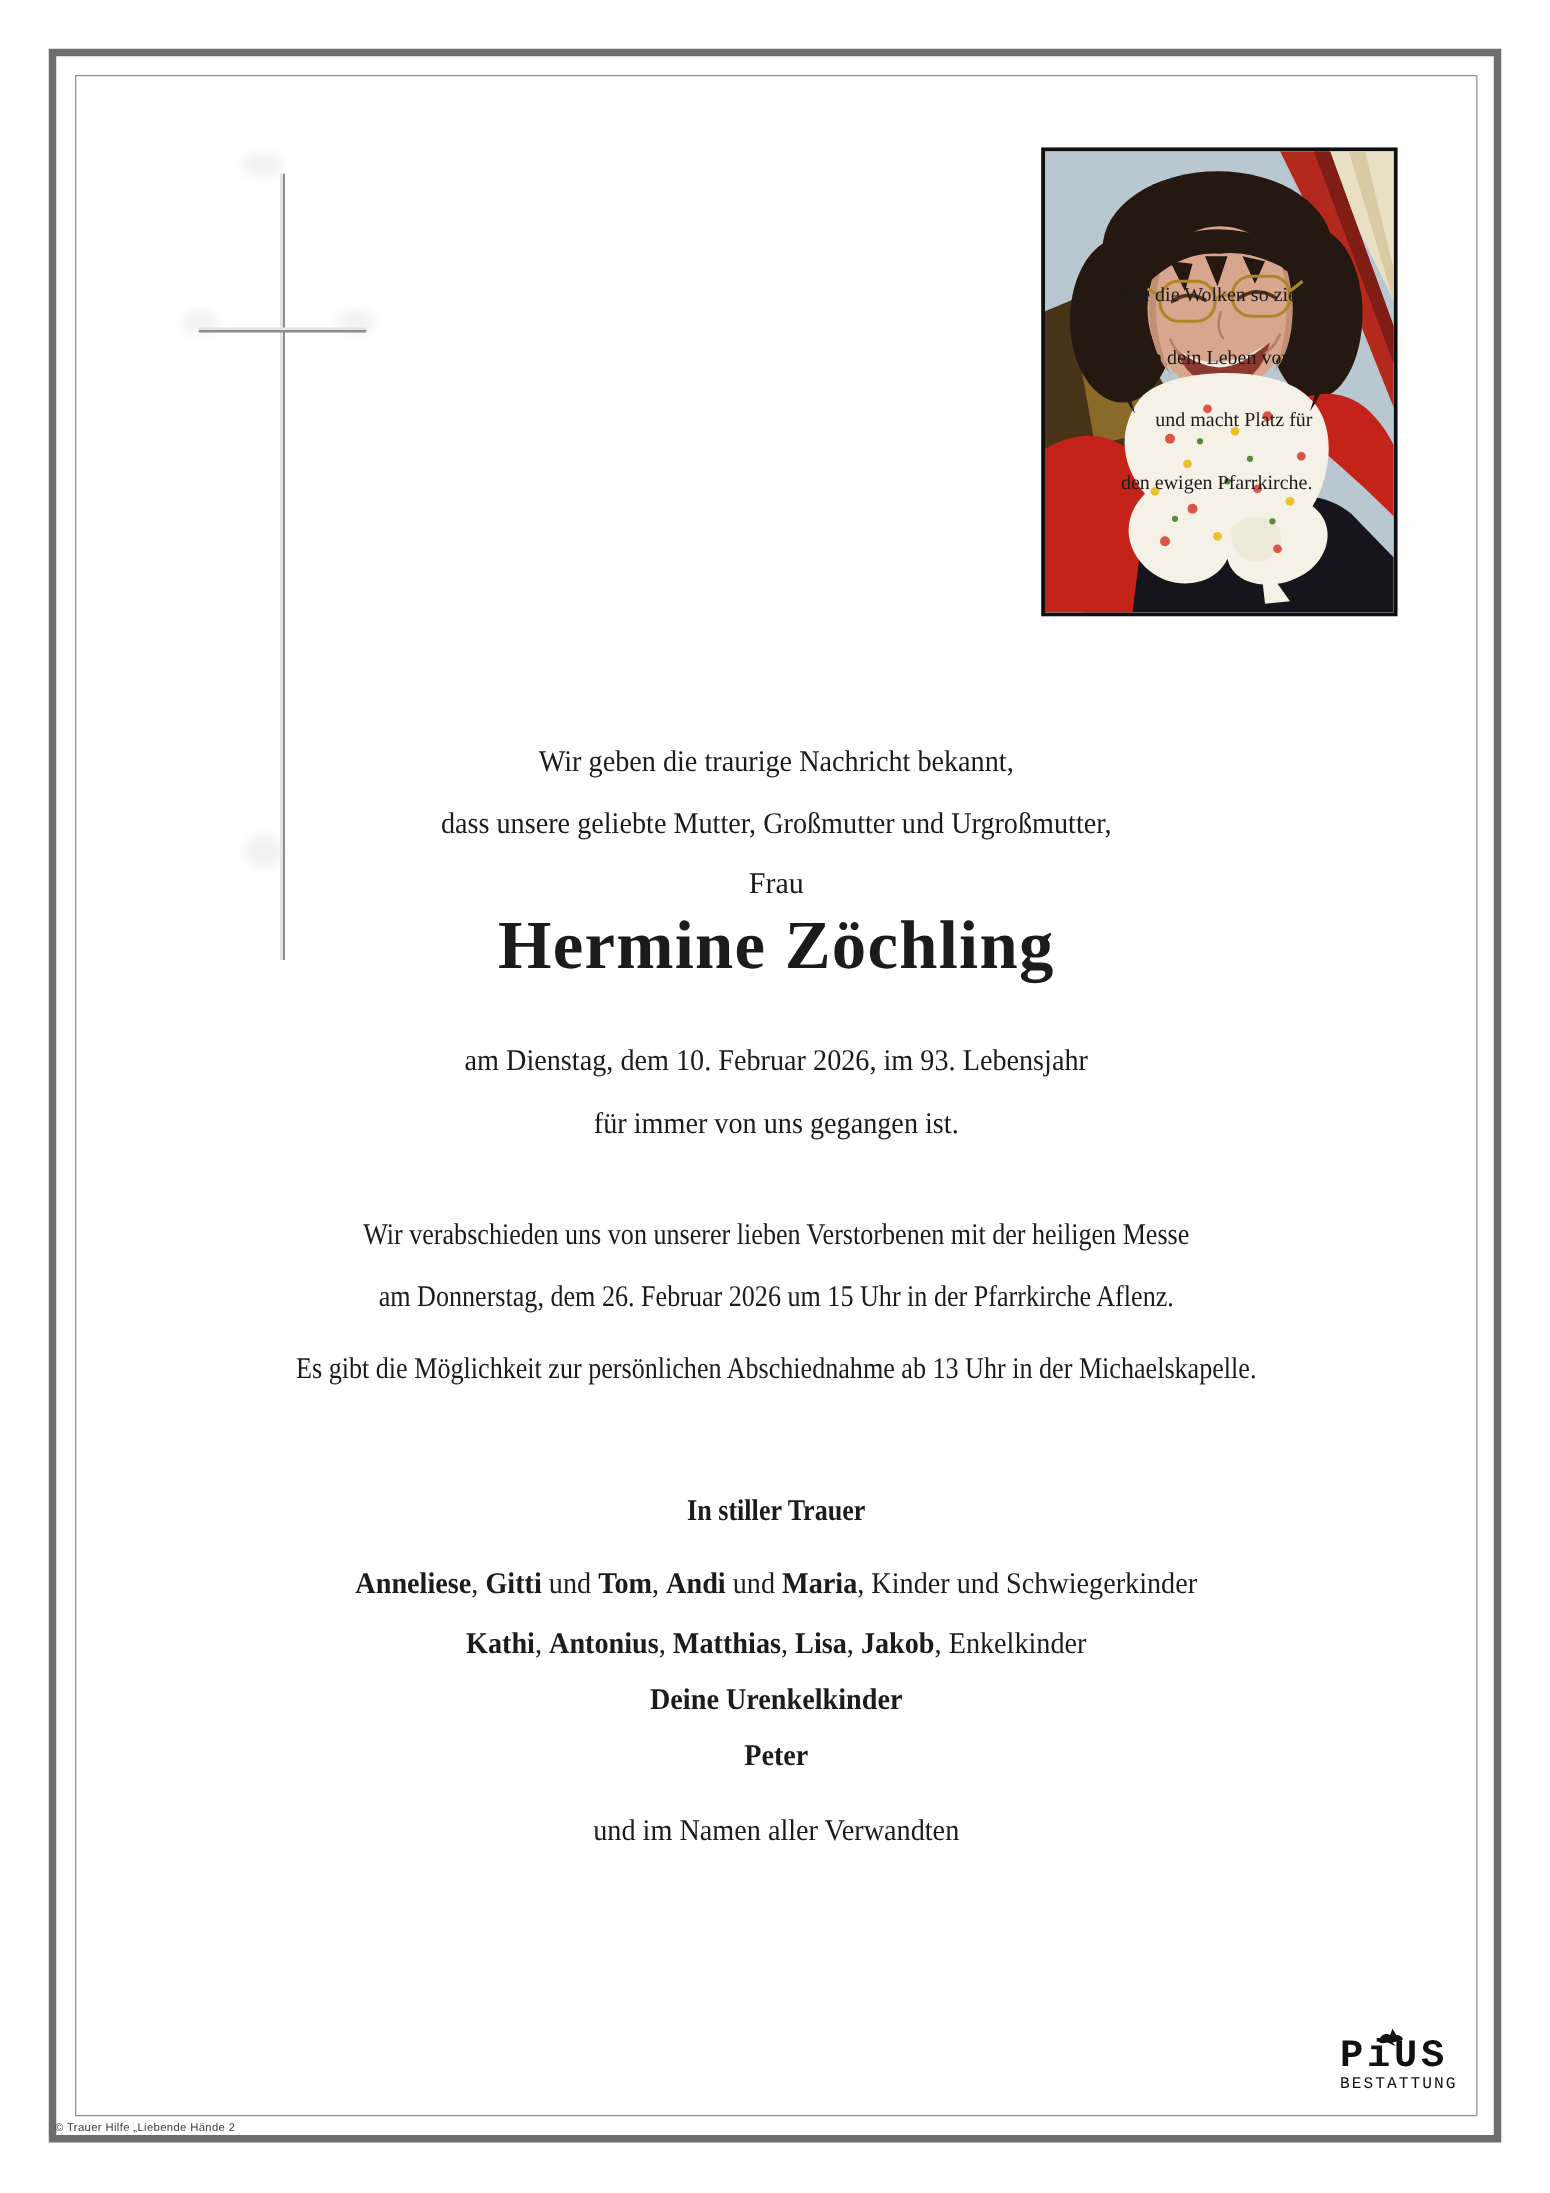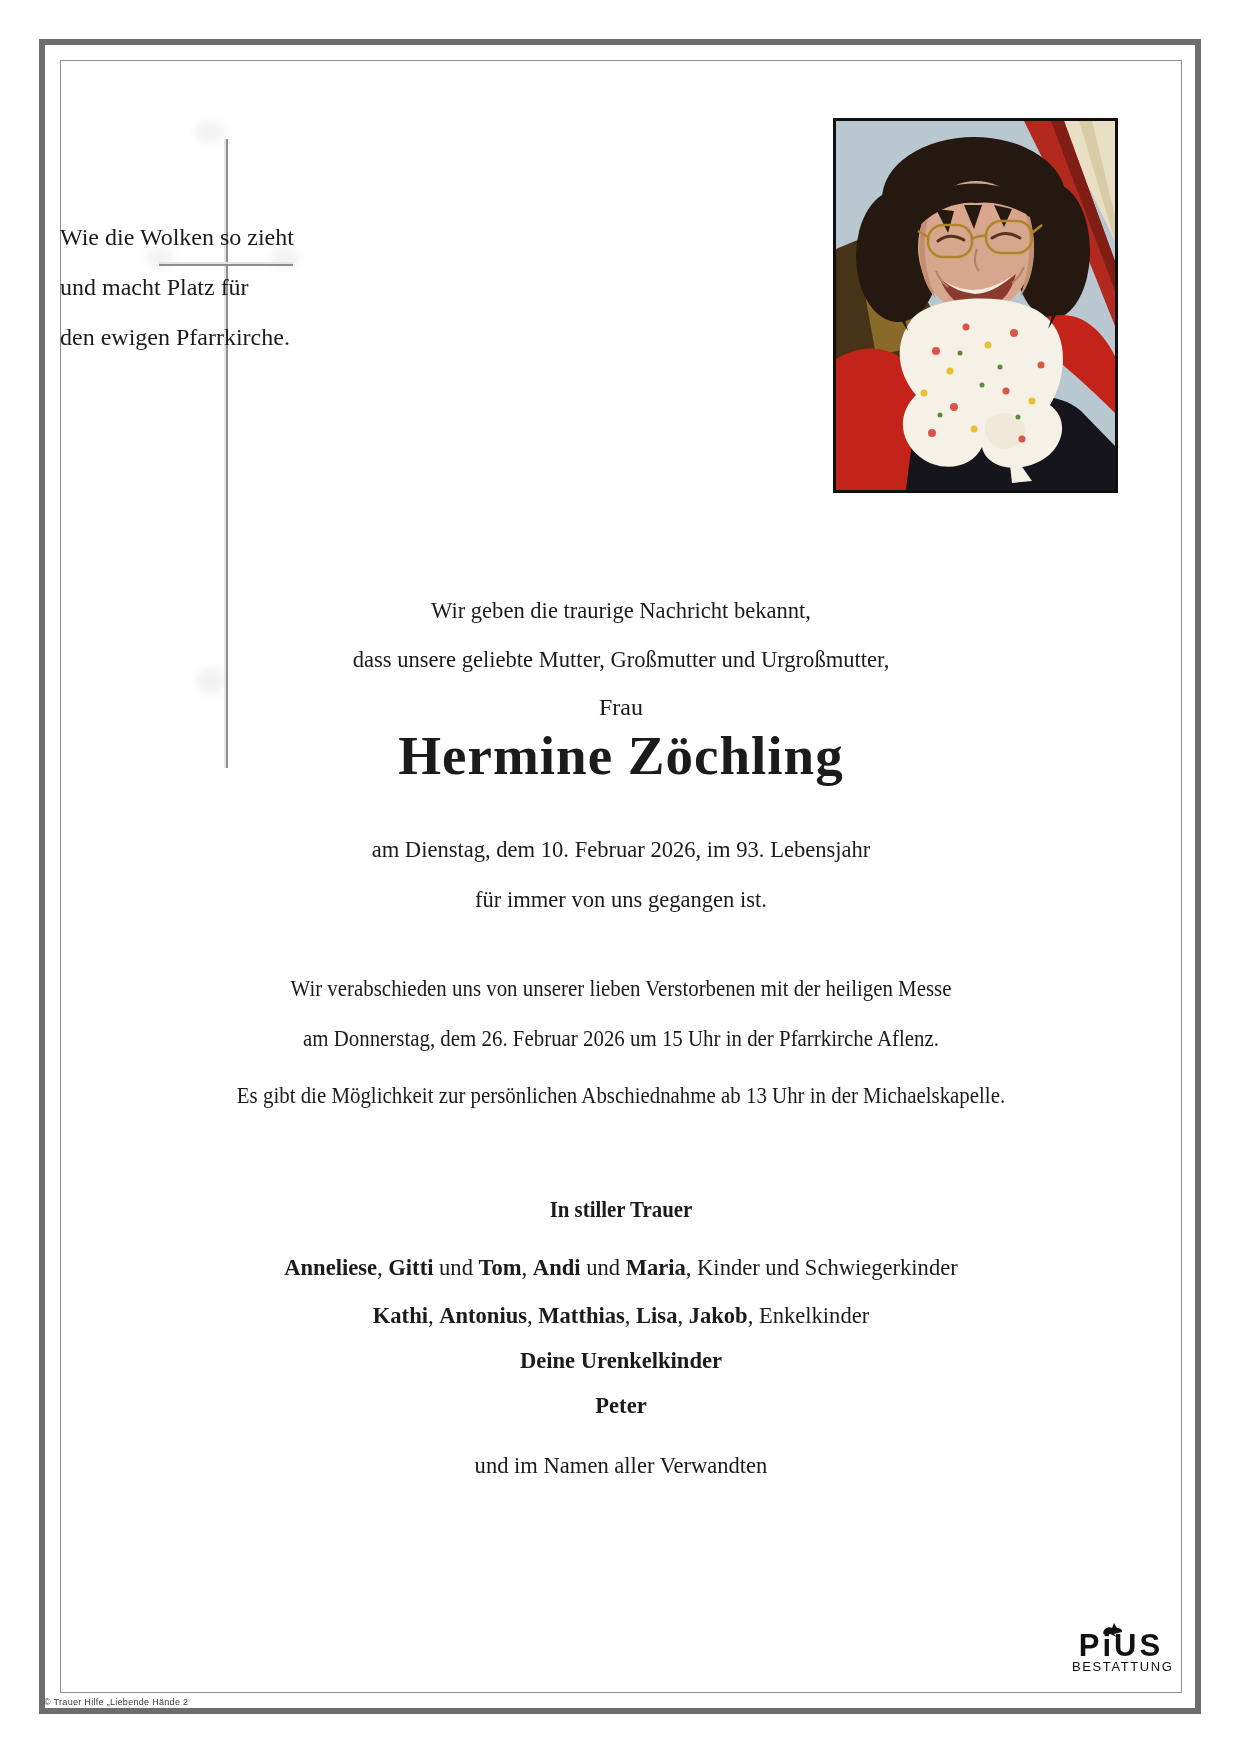--- a/index.html
+++ b/index.html
@@ -26,35 +26,35 @@
   .sm3{left:270px;top:248px;width:30px;height:20px;}
   .sm4{left:196px;top:668px;width:30px;height:26px;}
   
   .photo{
     position:absolute;left:833px;top:118px;width:279px;height:369px;
     border:3px solid #0f0f0f;box-sizing:content-box;background:#b9c7d0;margin:0;
   }
   .photo svg{display:block;}
   
   .poem{
-    position:absolute;left:60px;top:212px;width:990px;text-align:left;
-    font-size:24px;line-height:50px;
+    position:absolute;left:60px;top:212px;width:990px;text-align:right;
+    font-size:16px;line-height:50px;
   }
   .line{
     position:absolute;left:60px;width:1122px;text-align:center;font-size:24px;
     white-space:nowrap;
   }
   .narrow{transform:scaleX(.87);transform-origin:50% 50%;}
   .slim{transform:scaleX(.94);transform-origin:50% 50%;}
   .bold{font-weight:bold;}
   .name-title{font-size:55px;font-weight:bold;letter-spacing:1px;}
   
   .pius-logo{
     position:absolute;left:1072px;top:1622px;width:98px;height:62px;
-    font-family:Liberation Sans, sans-serif;color:#111;text-align:center;
+    font-family:Liberation Mono, monospace;color:#111;
   }
   .pius-bird{position:absolute;left:28px;top:0;}
   .pius-word{margin-top:9px;font-size:31px;font-weight:600;letter-spacing:3px;line-height:30px;}
   .pius-sub{font-size:13px;letter-spacing:1.6px;line-height:12px;}
   
   .copyright{
     position:absolute;left:44px;top:1697px;
     font-family:"Liberation Sans","DejaVu Sans",sans-serif;
     font-size:9px;color:#3a3a3a;letter-spacing:.3px;
   }
@@ -151,20 +151,21 @@
           <circle cx="146" cy="264" r="2.5"></circle>
       </g>
 
       <path d="M60,90 C46,130 50,180 72,210 C60,170 62,120 74,96 Z" fill="#241810"></path>
       <path d="M220,88 C236,128 234,178 212,208 C226,168 224,118 212,92 Z" fill="#241810"></path>
     </svg>
   </figure>
 
   <div class="poem">
     <div>Wie die Wolken so zieht</div>
+    <div>auch dein Leben vorbei</div>
     <div>und macht Platz für</div>
     <div>den ewigen Pfarrkirche.</div>
   </div>
 
   <div class="line slim" style="top:597px">Wir geben die traurige Nachricht bekannt,</div>
   <div class="line slim" style="top:646px">dass unsere geliebte Mutter, Großmutter und Urgroßmutter,</div>
   <div class="line" style="top:694px">Frau</div>
   <div class="line name-title" style="top:724px">Hermine Zöchling</div>
   <div class="line slim" style="top:836px">am Dienstag, dem 10. Februar 2026, im 93. Lebensjahr</div>
   <div class="line slim" style="top:886px">für immer von uns gegangen ist.</div>

